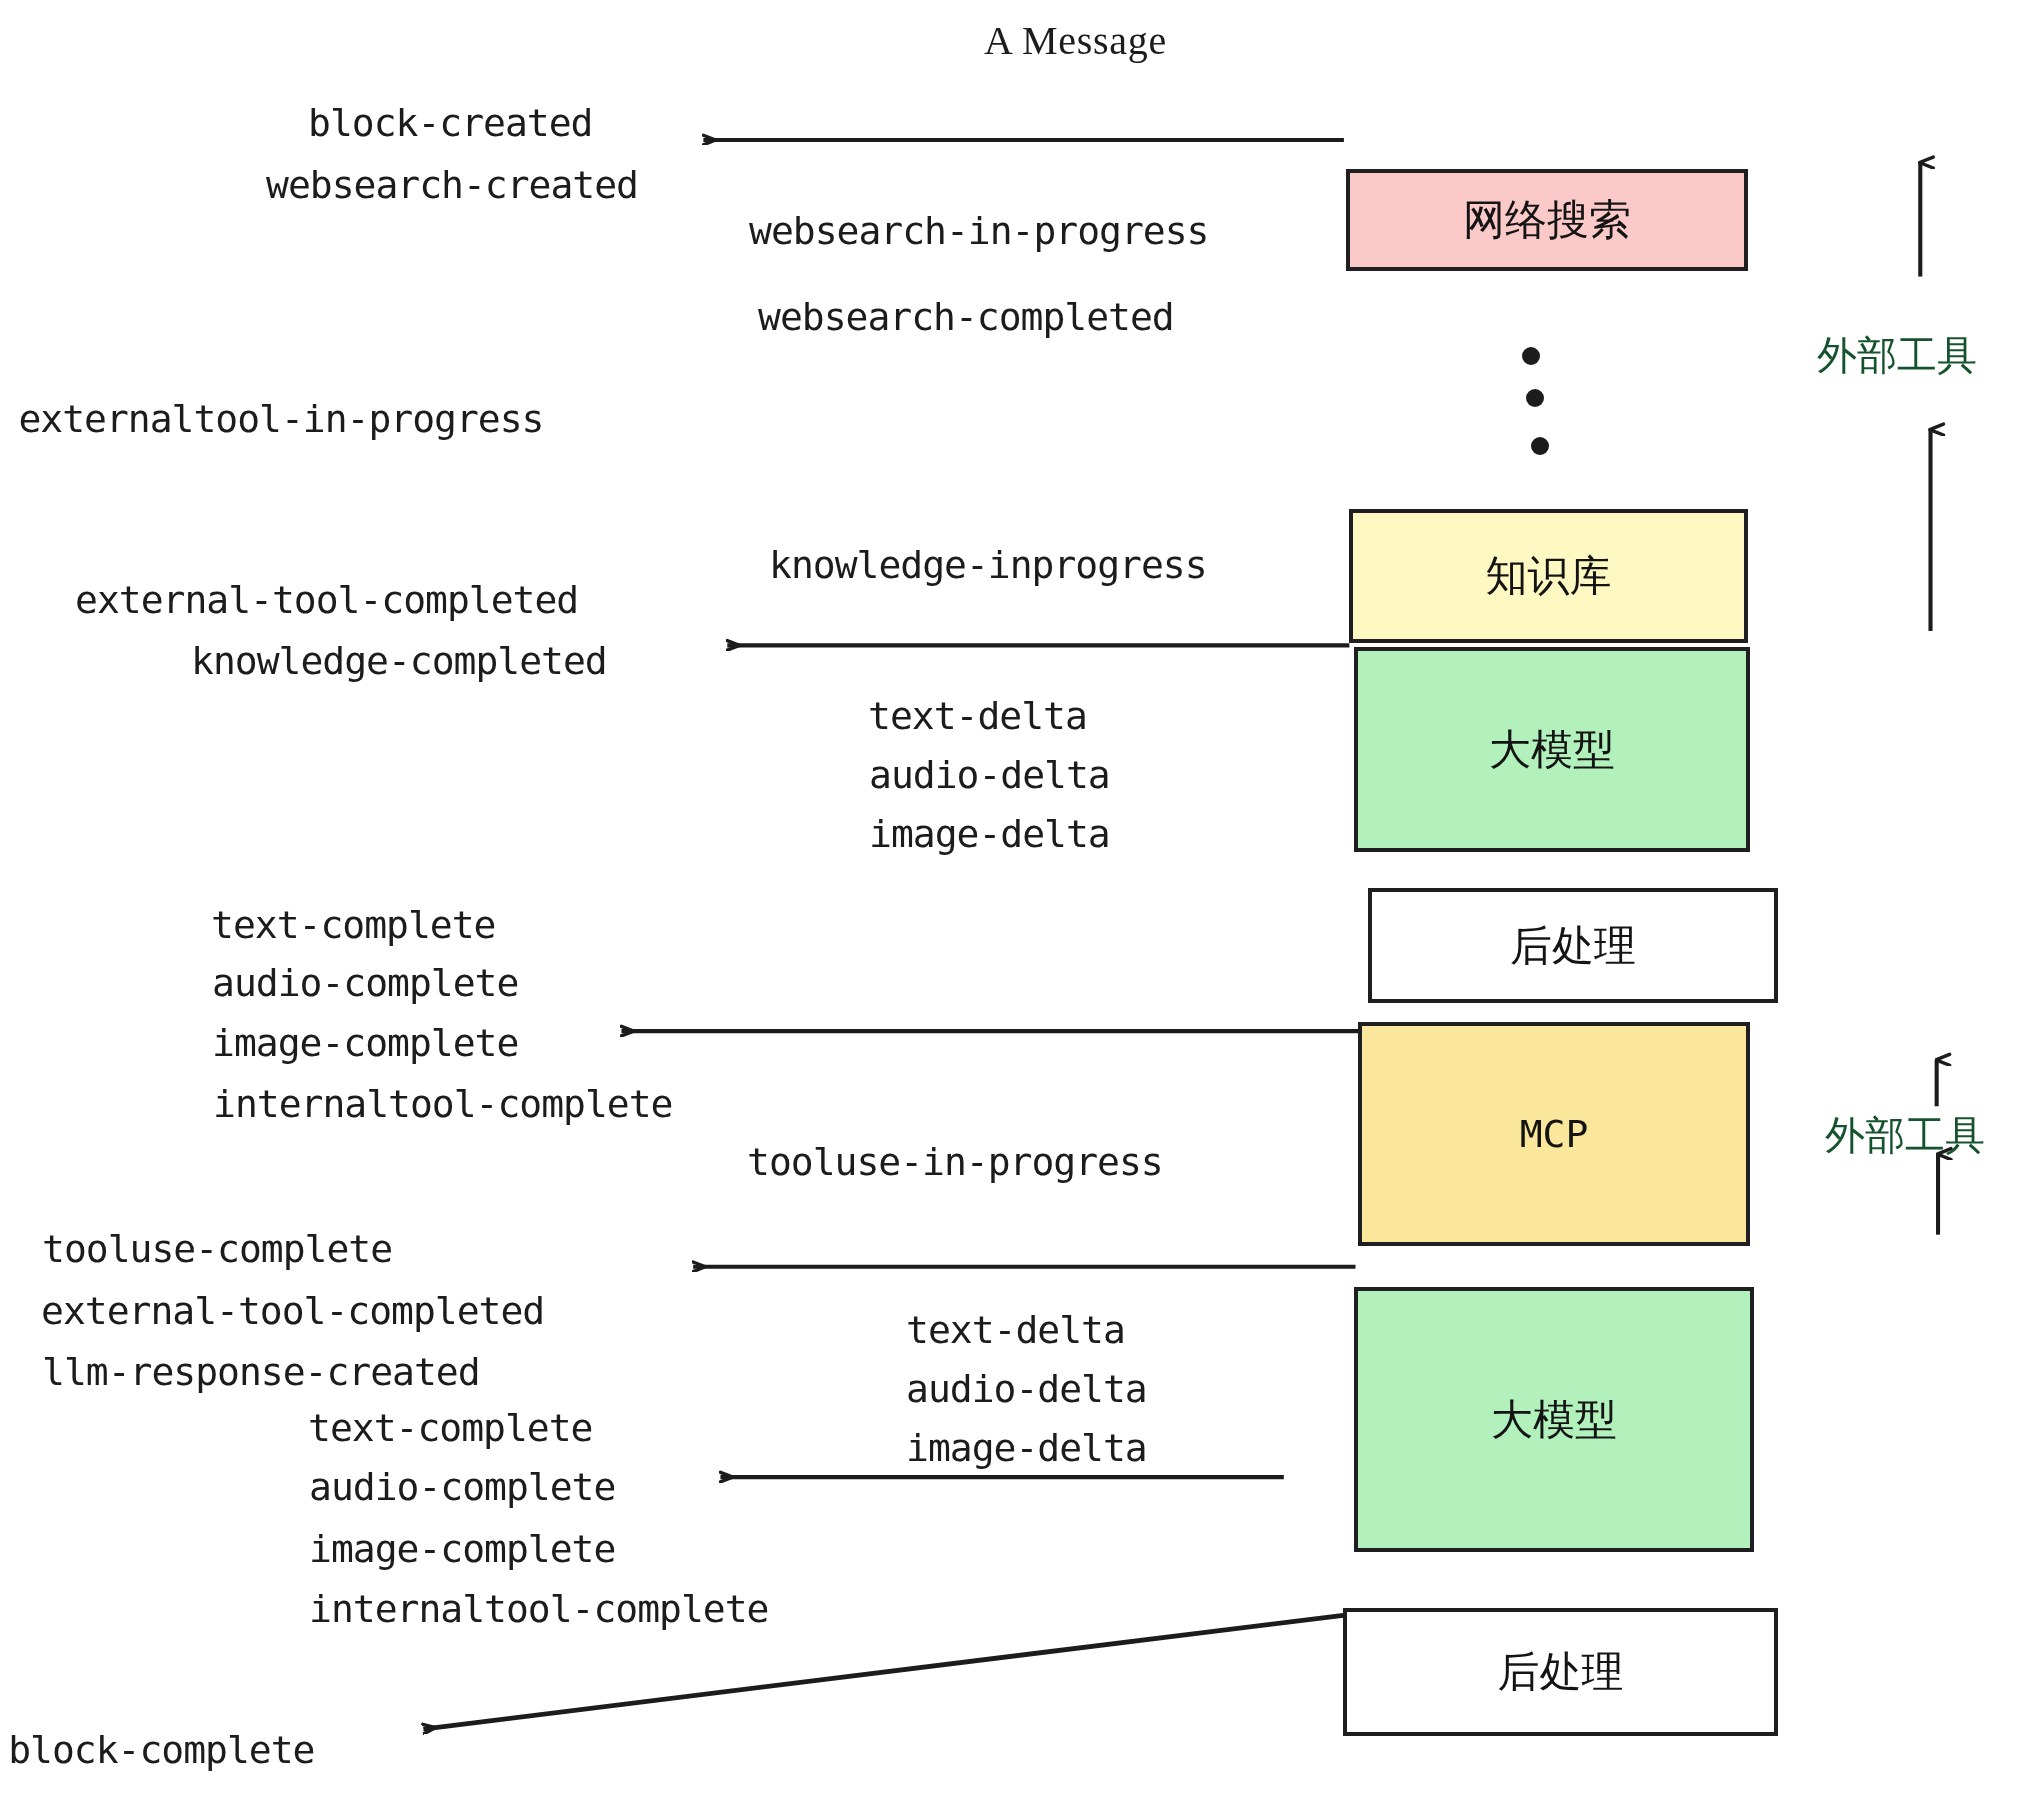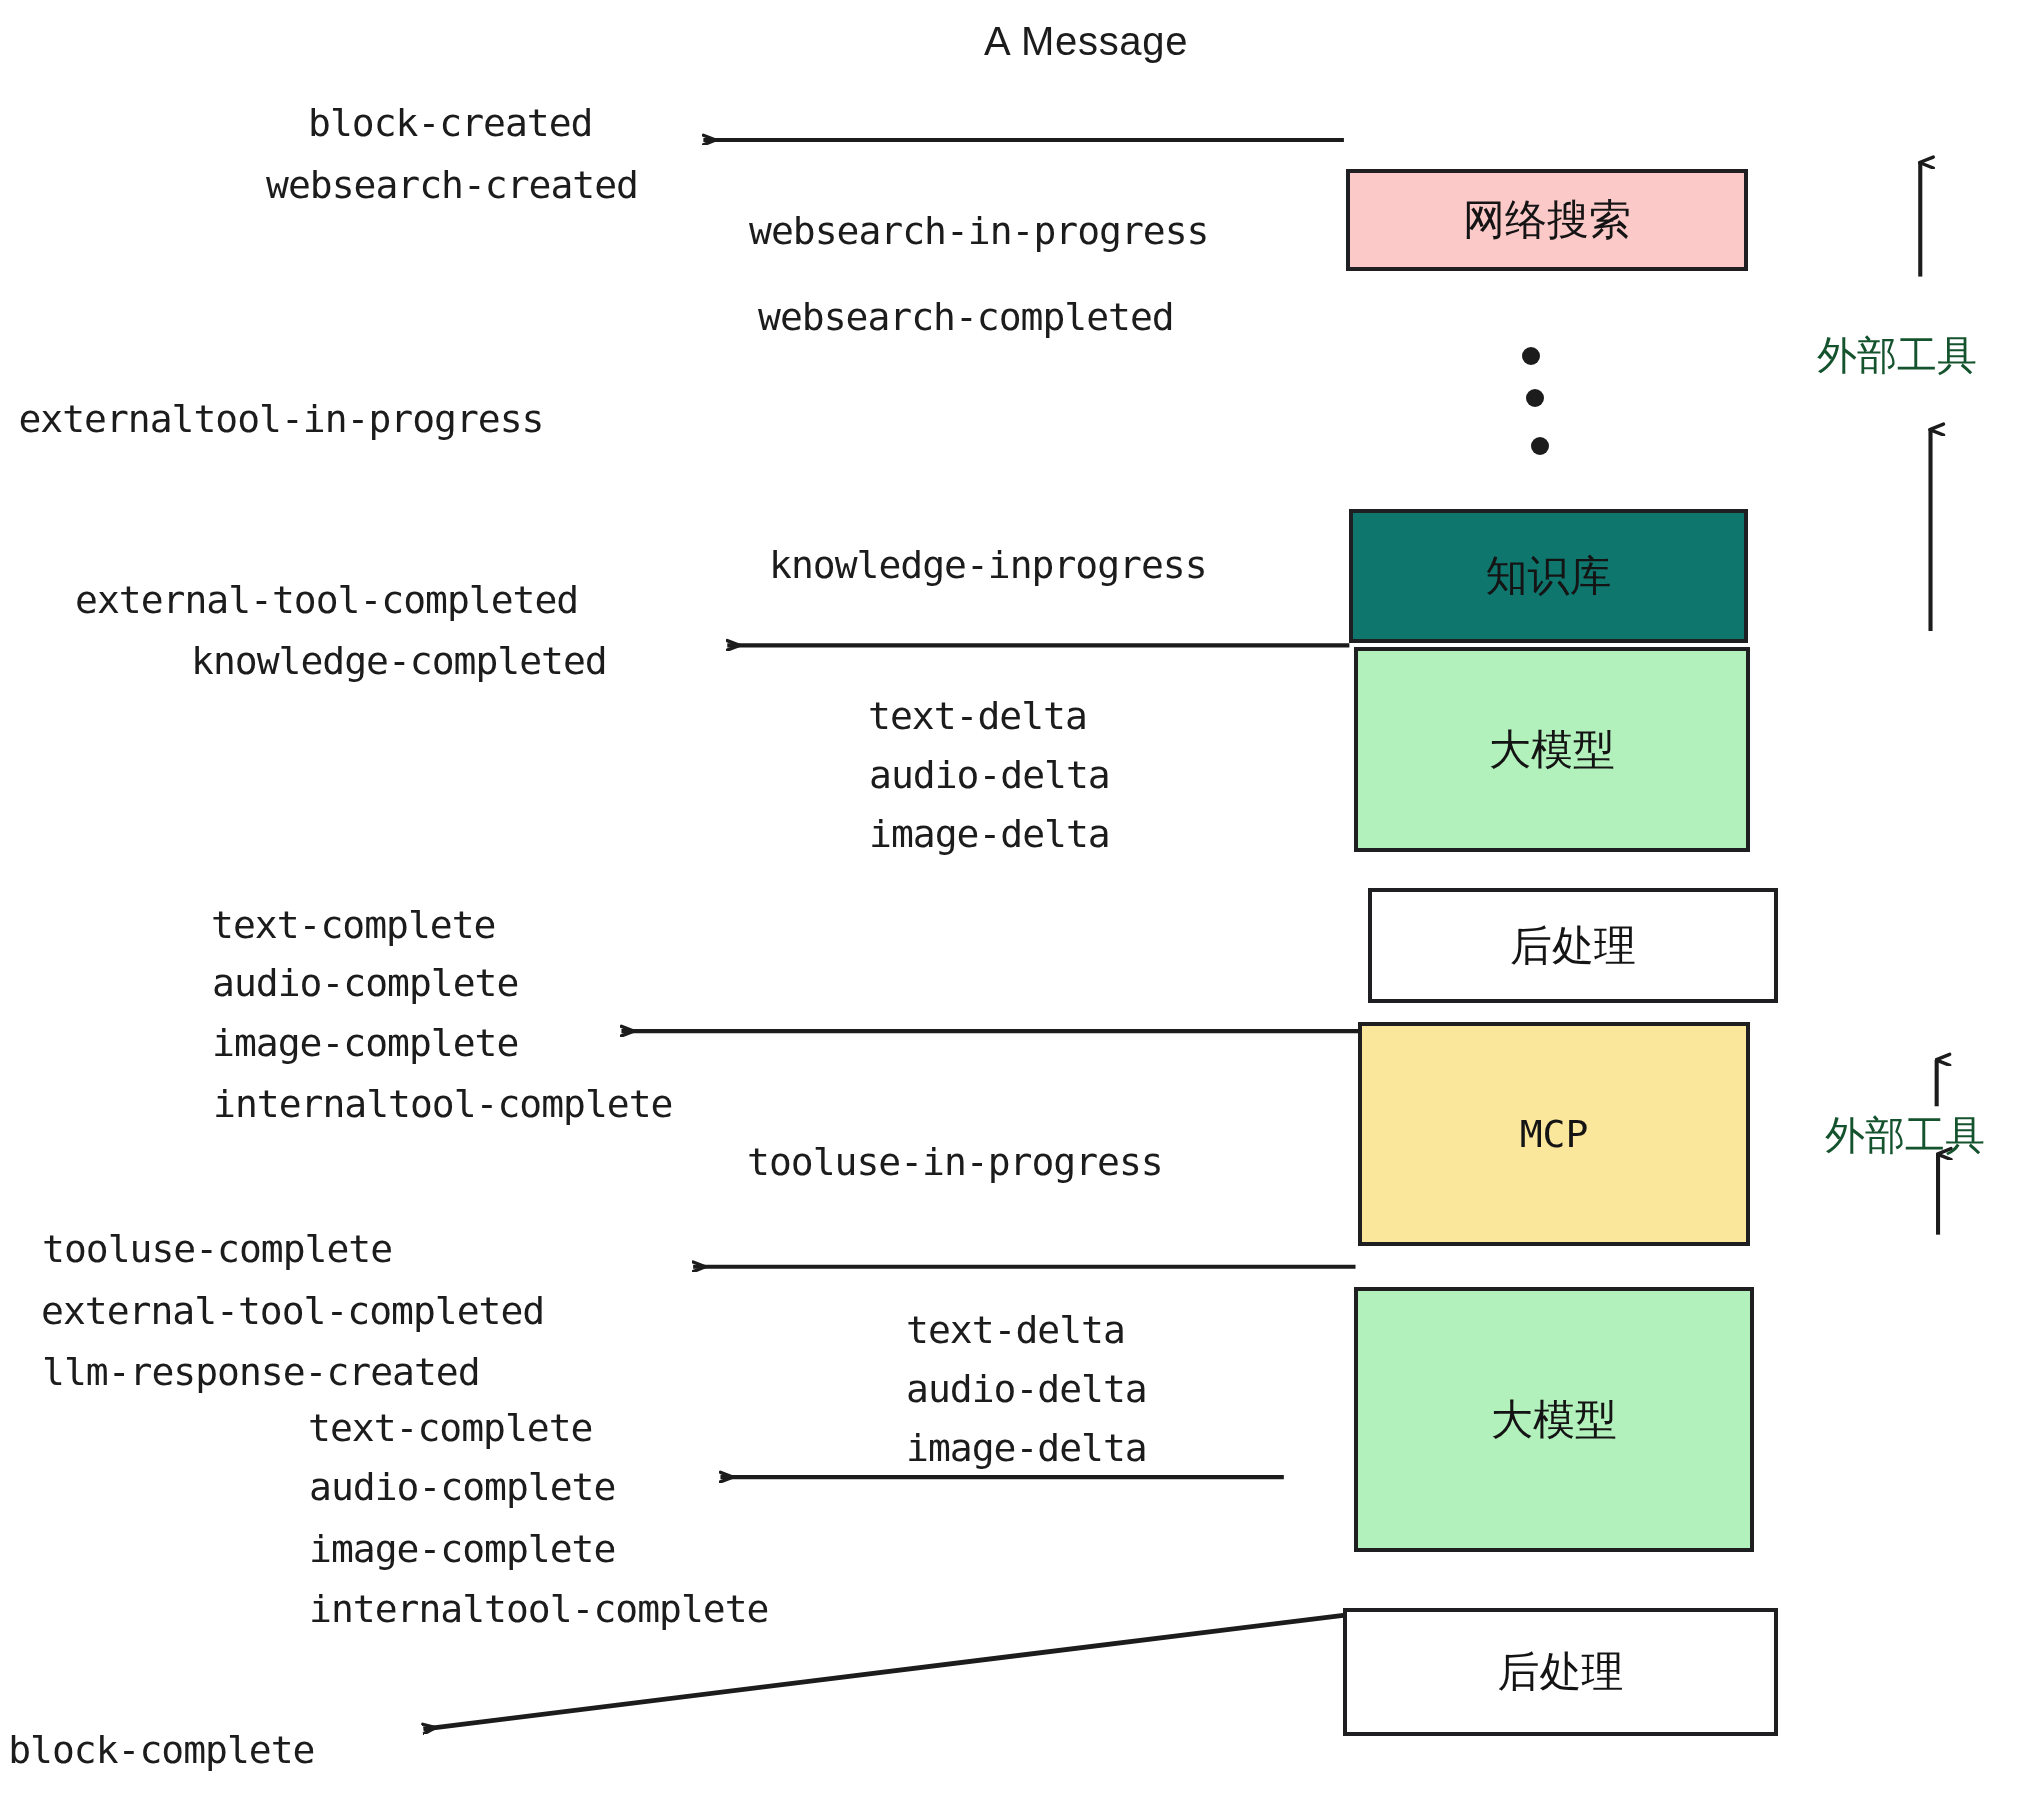--- a/index.html
+++ b/index.html
@@ -26,21 +26,21 @@
     position: absolute;
     font-family: "DejaVu Sans Mono", monospace;
     font-size: 38px;
     letter-spacing: -1px;
     color: #1c1c1c;
     white-space: nowrap;
     line-height: 1;
   }
   .title {
     position: absolute;
-    font-family: Liberation Sans, sans-serif;
+    font-family: Liberation Serif, serif;
     font-size: 40px;
     letter-spacing: 0.7px;
     color: #1c1c1c;
     white-space: nowrap;
     line-height: 1;
   }
   .nodebox {
     position: absolute;
     box-sizing: border-box;
     border: 4.8px solid #1f1f22;
@@ -108,21 +108,21 @@
     <line x1="2836" y1="1620" x2="2836" y2="1552" stroke="#1c1c1c" stroke-width="6" marker-end="url(#ahu)"></line>
     <line x1="2838" y1="1690" x2="2838" y2="1808" stroke="#1c1c1c" stroke-width="6" marker-end="url(#ahu)" transform="rotate(180 2838 1749)"></line>
   </svg>
 
   <div class="title" style="left:984px; top:20.5px;">A Message</div>
 
   <div class="nodebox" style="left:1346px; top:169px; width:402px; height:102px; background:#fcc9c9;">
     <span>网络搜索</span>
   </div>
 
-  <div class="nodebox" style="left:1349px; top:509px; width:399px; height:134px; background:#0f766e;">
+  <div class="nodebox" style="left:1349px; top:509px; width:399px; height:134px; background:#fef9c3;">
     <span>知识库</span>
   </div>
 
   <div class="nodebox" style="left:1354px; top:647px; width:396px; height:205px; background:#b2f0bc;">
     <span>大模型</span>
   </div>
 
   <div class="nodebox" style="left:1368px; top:888px; width:410px; height:115px; background:#ffffff;">
     <span>后处理</span>
   </div>

